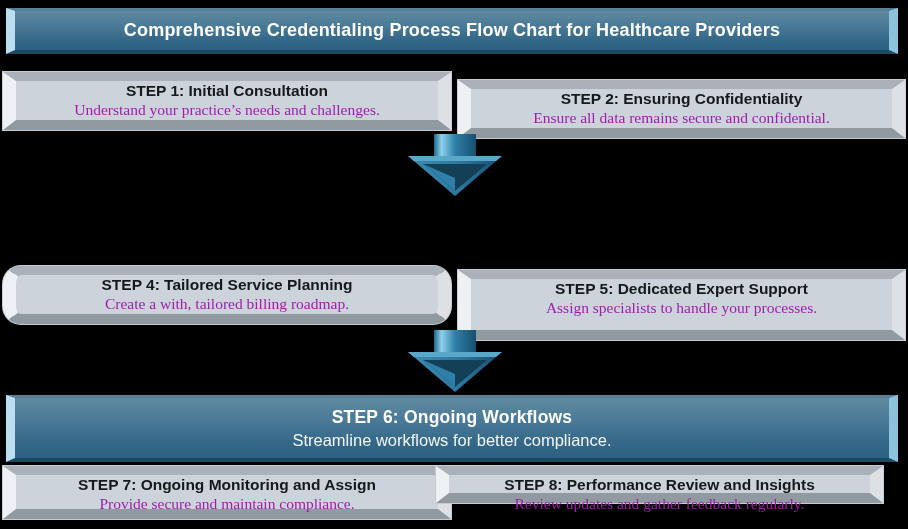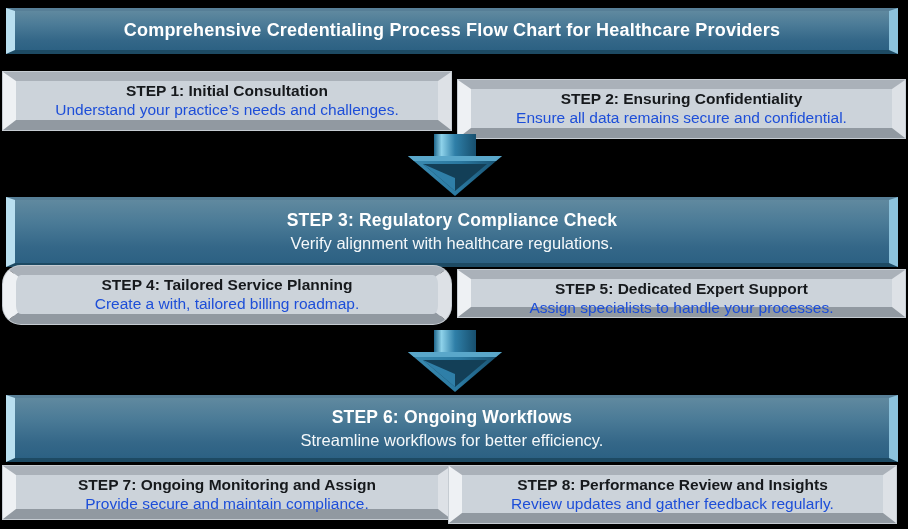--- a/index.html
+++ b/index.html
@@ -43,21 +43,21 @@
     border-top-color: #aab1b9;
     border-bottom-color: #9199a1;
     border-left-color: #eef1f4;
     border-right-color: #dde1e6;
     box-shadow: 0 0 0 1px #c6ccd2;
     display: flex; flex-direction: column;
     align-items: center; 
     text-align: center;
   }
   .card .card-heading { font-weight: bold; font-size: 15.5px; line-height: 19px; color: #16191c; }
-  .card .card-subtext { font-size: 15.5px; line-height: 19px; color: #1d4ed8; }
+  .card .card-subtext { font-size: 15.5px; line-height: 19px; color: #a21caf; font-family: Liberation Serif, serif; }
 
   
   .arrow {
     position: absolute;
     left: 399px; width: 112px; height: 64px;
   }
 </style>
 </head>
 <body>
 
@@ -90,49 +90,45 @@
         <stop offset="1" stop-color="#174f6e"></stop>
       </linearGradient>
     </defs>
     <rect x="35" y="0" width="42" height="23" fill="url(#gStem)"></rect>
     <polygon points="9,22 103,22 56,62" fill="url(#gHead)"></polygon>
     <polygon points="9,22 103,22 97,27 15,27" fill="#5aa7ca"></polygon>
     <polygon points="24,30 88,30 56,57" fill="#133f57"></polygon>
     <polygon points="24,30 56,44 56,57" fill="#2f7fa8"></polygon>
   </svg>
 
-  <div class="blue-bar" style="top:197px; height:70px;">
-    <div class="bar-heading">STEP 3: Regulatory Compliance Check</div>
-    <div class="bar-subtext">Verify alignment with healthcare regulations.</div>
-  </div>
 
   <div class="card" style="left:3px; top:266px; width:448px; height:58px;border-radius:18px;">
     <div class="card-heading">STEP 4: Tailored Service Planning</div>
     <div class="card-subtext">Create a with, tailored billing roadmap.</div>
   </div>
-  <div class="card" style="left:458px; top:270px; width:447px; height:47px;">
+  <div class="card" style="left:458px; top:270px; width:447px; height:70px;">
     <div class="card-heading">STEP 5: Dedicated Expert Support</div>
     <div class="card-subtext">Assign specialists to handle your processes.</div>
   </div>
 
   <svg class="arrow" style="top:330px;" viewBox="0 0 112 64" aria-hidden="true">
     <rect x="35" y="0" width="42" height="23" fill="url(#gStem)"></rect>
     <polygon points="9,22 103,22 56,62" fill="url(#gHead)"></polygon>
     <polygon points="9,22 103,22 97,27 15,27" fill="#5aa7ca"></polygon>
     <polygon points="24,30 88,30 56,57" fill="#133f57"></polygon>
     <polygon points="24,30 56,44 56,57" fill="#2f7fa8"></polygon>
   </svg>
 
   <div class="blue-bar" style="top:395px; height:67px;">
     <div class="bar-heading">STEP 6: Ongoing Workflows</div>
-    <div class="bar-subtext">Streamline workflows for better efficiency.</div>
+    <div class="bar-subtext">Streamline workflows for better compliance.</div>
   </div>
 
   <div class="card" style="left:3px; top:466px; width:448px; height:53px;">
     <div class="card-heading">STEP 7: Ongoing Monitoring and Assign</div>
     <div class="card-subtext">Provide secure and maintain compliance.</div>
   </div>
-  <div class="card" style="left:449px; top:466px; width:447px; height:57px;">
+  <div class="card" style="left:436px; top:466px; width:447px; height:37px;">
     <div class="card-heading">STEP 8: Performance Review and Insights</div>
     <div class="card-subtext">Review updates and gather feedback regularly.</div>
   </div>
 
 </div>
 
 </body></html>

